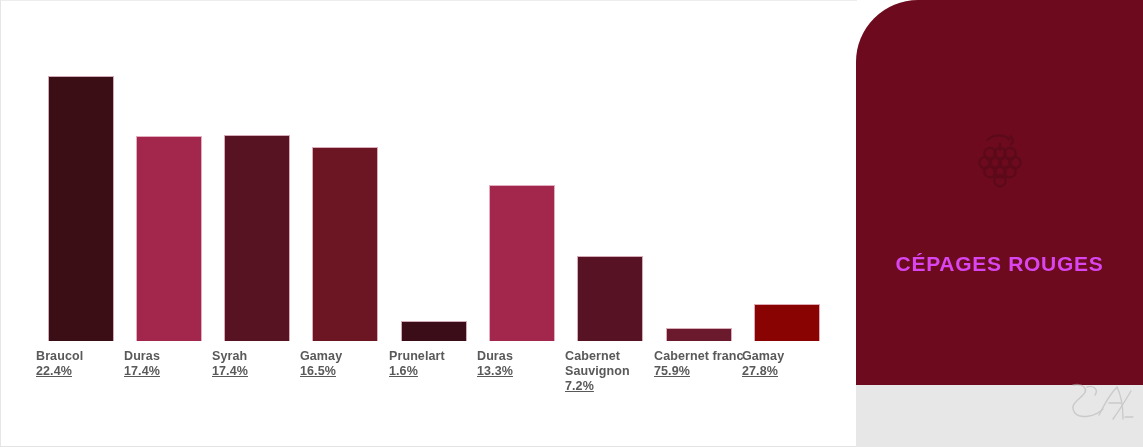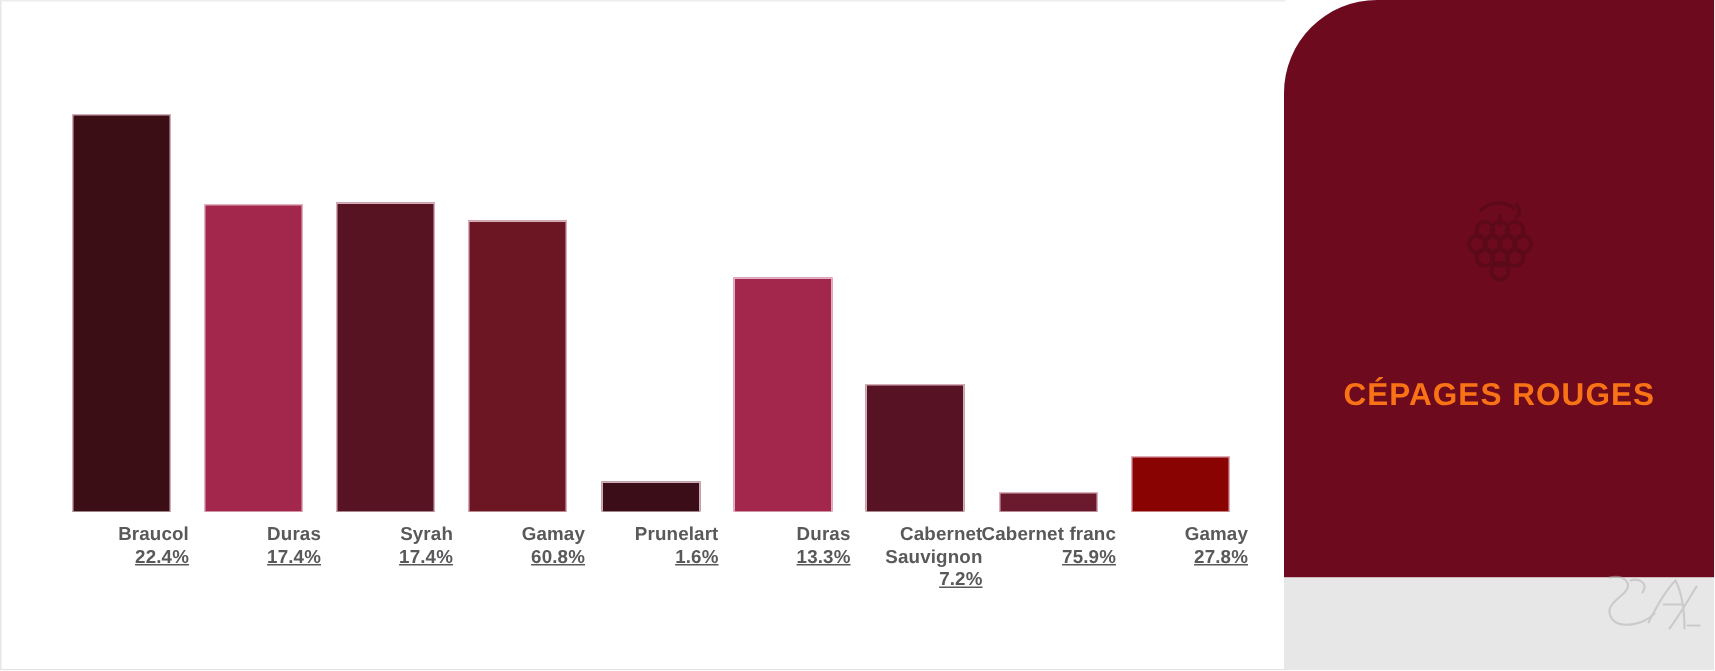--- a/index.html
+++ b/index.html
@@ -52,21 +52,21 @@
     width: 66px;
     box-sizing: border-box;
     border: 1px solid rgba(236, 200, 212, 0.85);
     border-bottom: none;
   }
   .bar-label {
     position: absolute;
     top: 8px;
     left: -12px;
     width: 90px;
-    text-align: right;
+    text-align: left;
     font-size: 12.5px;
     font-weight: bold;
     color: #59595b;
     line-height: 15px;
     letter-spacing: 0.1px;
   }
   .bar-label .pct {
     display: block;
     text-decoration: underline;
   }
@@ -95,21 +95,21 @@
     padding-top: 18px;
     box-sizing: border-box;
   }
   #grape-icon {
     width: 58px;
     height: 62px;
     margin-bottom: 26px;
     opacity: 1;
   }
   #panel-title {
-    color: #f97316;
+    color: #d946ef;
     font-size: 21px;
     font-weight: bold;
     letter-spacing: 0.7px;
     text-align: center;
     line-height: 25px;
     margin-top: 35px;
   }
   #panel-subtitle {
     color: #f2e3e7;
     font-size: 18px;
@@ -151,21 +151,21 @@
         <div class="bar-group" style="left: 135px;">
           <div class="bar" title="Duras 17.4%" style="height: 205px; background: rgb(163, 39, 76);"></div>
           <div class="bar-label"><span>Duras</span><span class="pct">17.4%</span></div>
         </div>
         <div class="bar-group" style="left: 223px;">
           <div class="bar" title="Syrah 17.4%" style="height: 206px; background: rgb(87, 19, 34);"></div>
           <div class="bar-label"><span>Syrah</span><span class="pct">17.4%</span></div>
         </div>
         <div class="bar-group" style="left: 311px;">
           <div class="bar" title="Gamay 16.5%" style="height: 194px; background: rgb(108, 22, 36);"></div>
-          <div class="bar-label"><span>Gamay</span><span class="pct">60.8%</span></div>
+          <div class="bar-label"><span>Gamay</span><span class="pct">16.5%</span></div>
         </div>
         <div class="bar-group" style="left: 400px;">
           <div class="bar" title="Prunelart 1.6%" style="height: 20px; background: rgb(59, 13, 24);"></div>
           <div class="bar-label"><span>Prunelart</span><span class="pct">1.6%</span></div>
         </div>
         <div class="bar-group" style="left: 488px;">
           <div class="bar" title="Merlot 13.3%" style="height: 156px; background: rgb(163, 39, 76);"></div>
           <div class="bar-label"><span>Duras</span><span class="pct">13.3%</span></div>
         </div>
         <div class="bar-group" style="left: 576px;">

